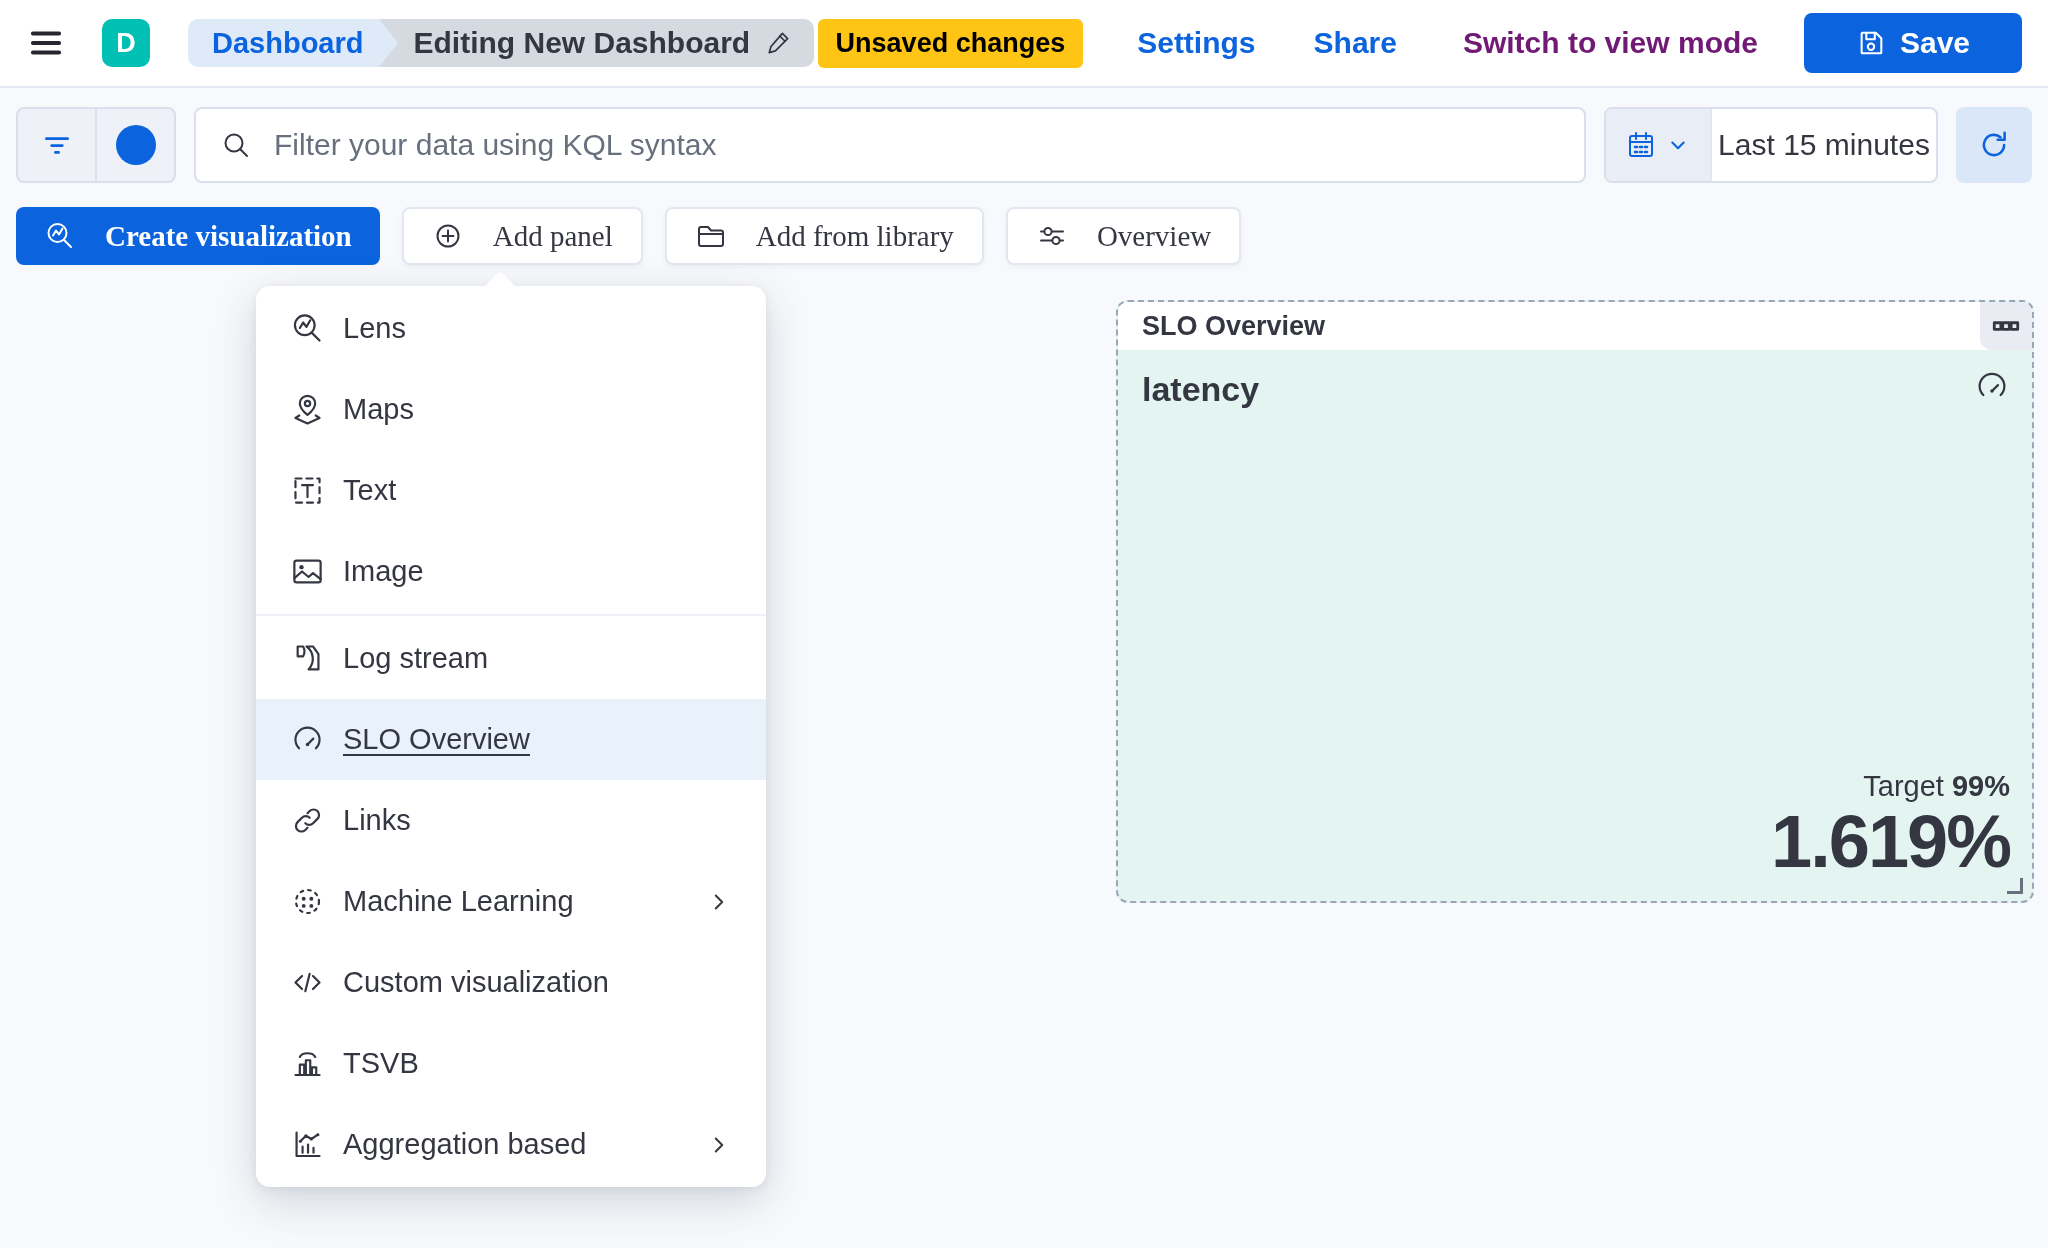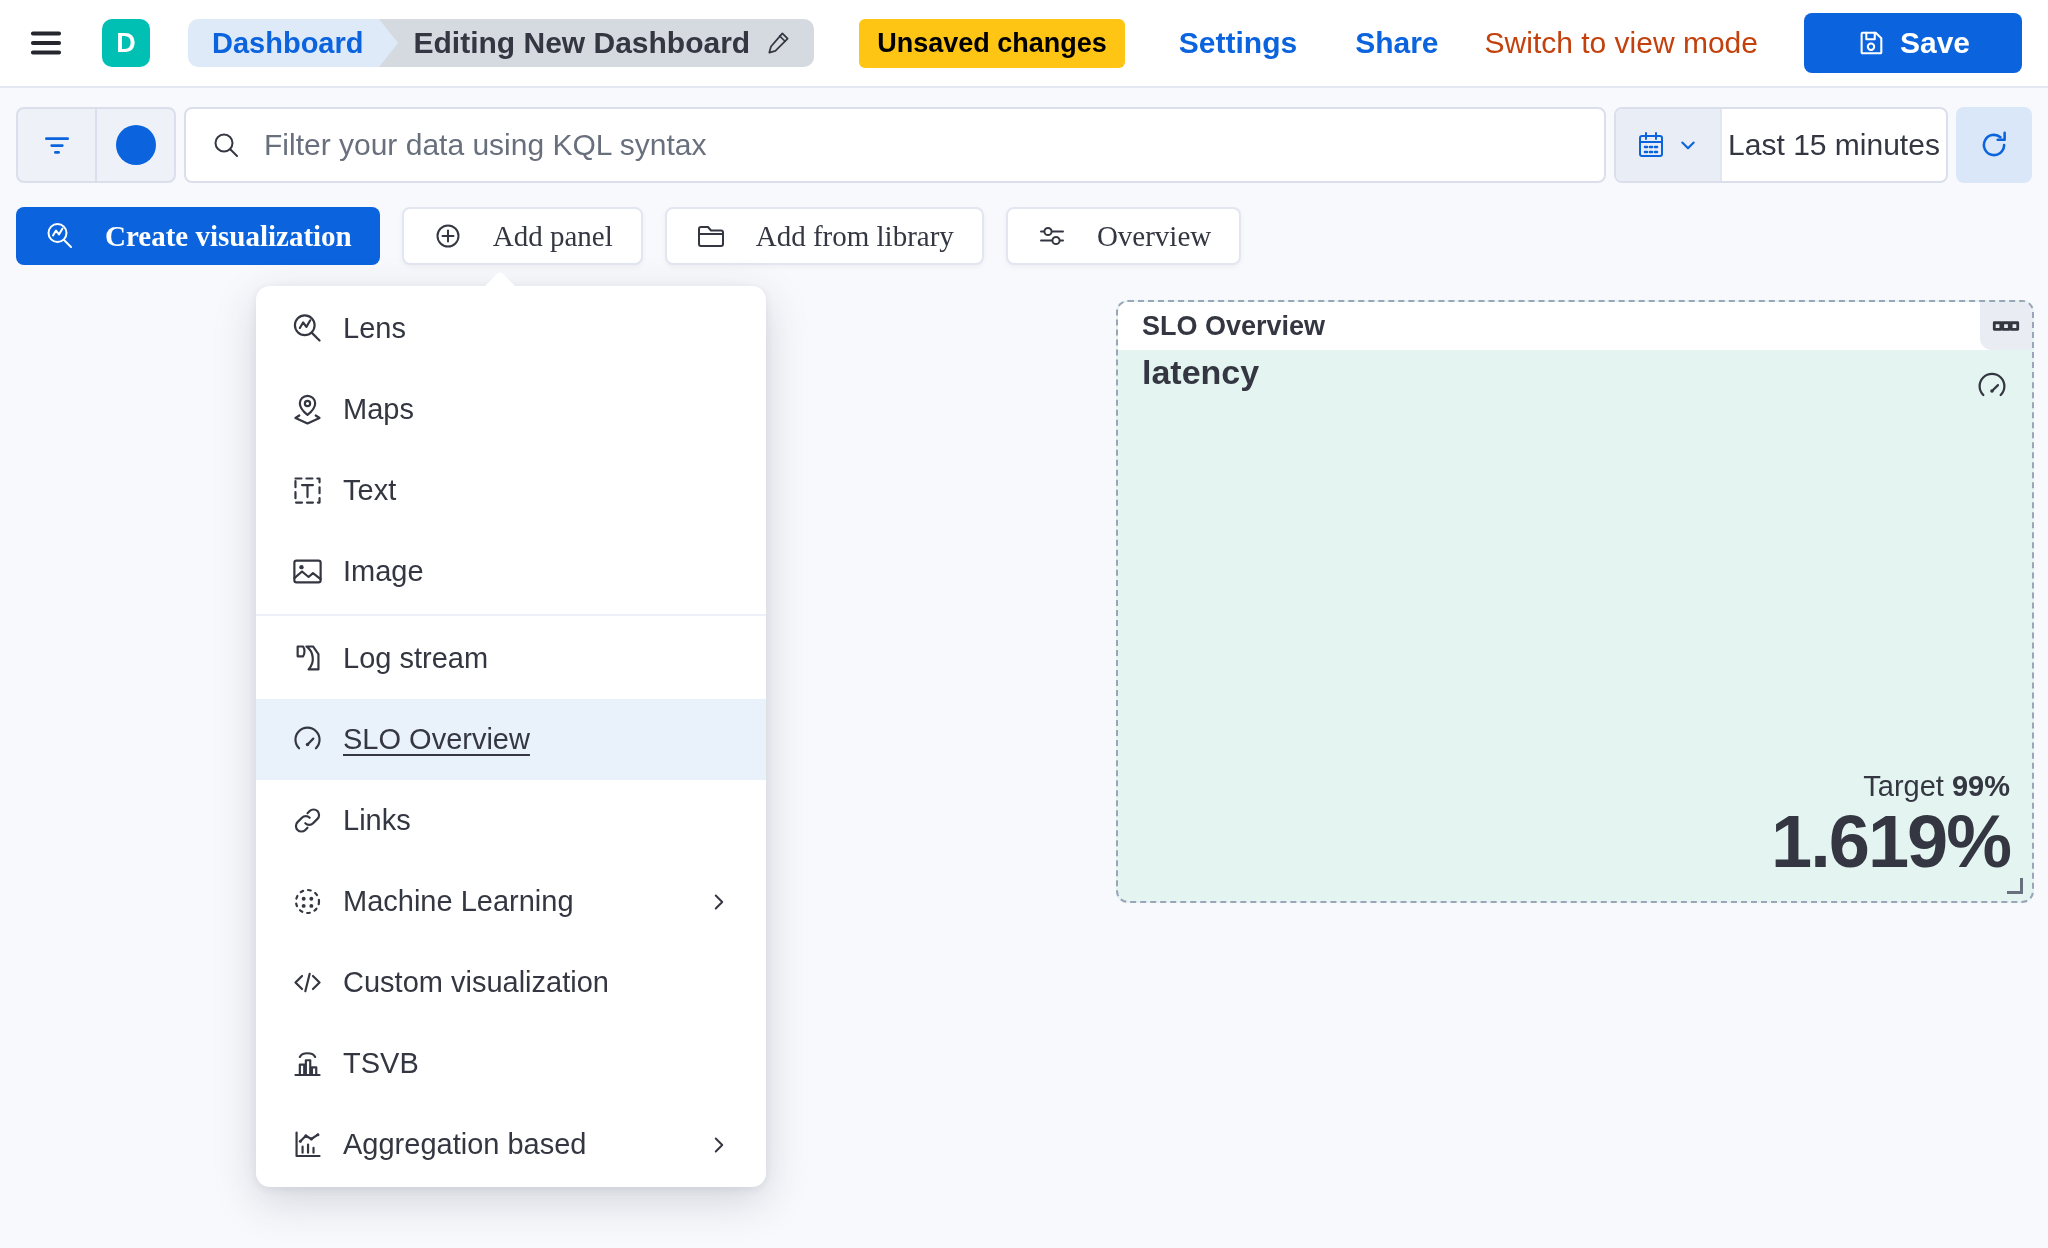--- a/index.html
+++ b/index.html
@@ -40,31 +40,31 @@
     padding:0 22px 0 34px;border-radius:0 10px 10px 0;cursor:pointer;
   }
   .pencil{width:28px;height:28px;color:#343741;}
   .badge-unsaved{
     margin-left:auto;background:#fec514;color:#000;font-weight:700;font-size:27px;
     padding:9px 18px;border-radius:6px;white-space:nowrap;
   }
   .hlink{font-size:30px;font-weight:600;color:#0b64dd;cursor:pointer;white-space:nowrap;}
   .hlink.settings{margin-left:54px;}
   .hlink.share{margin-left:58px;}
-  .hlink.disabled{color:#c2410c;cursor:default;margin-left:46px;font-weight:400;}
+  .hlink.disabled{color:#701a75;cursor:default;margin-left:66px;font-weight:700;}
   .save-btn{
     margin-left:46px;height:60px;min-width:218px;background:#0b64dd;color:#fff;border:none;
     border-radius:8px;display:flex;align-items:center;justify-content:center;gap:14px;
     font-family:inherit;font-size:30px;font-weight:600;cursor:pointer;padding:0 30px;
   }
   .save-btn .icon{width:30px;height:30px;color:#fff;}
   .save-btn svg{stroke-width:2.2;}
 
   
-  .query-row{position:absolute;top:107px;left:16px;right:16px;height:76px;display:flex;gap:8px;}
+  .query-row{position:absolute;top:107px;left:16px;right:16px;height:76px;display:flex;gap:18px;}
   .filter-group{
     width:160px;display:flex;background:#eef1f8;border:2px solid #dadfeb;border-radius:8px;
     box-sizing:border-box;overflow:hidden;
   }
   .filter-seg{flex:1;display:flex;align-items:center;justify-content:center;cursor:pointer;}
   .filter-seg.first{border-right:2px solid #dadfeb;}
   .funnel{width:34px;height:34px;color:#0b64dd;}
   .plus-btn{
     width:40px;height:40px;border-radius:50%;background:#0b64dd;color:#fff;
     display:flex;align-items:center;justify-content:center;
@@ -143,21 +143,21 @@
     height:48px;background:#fff;display:flex;align-items:center;padding:0 24px;
   }
   .slo-title{font-size:27px;font-weight:700;color:#343741;}
   .panel-actions{
     position:absolute;top:0;right:0;width:52px;height:48px;background:#e9ecf2;
     border-radius:0 10px 0 12px;display:flex;align-items:center;justify-content:center;
     cursor:pointer;color:#343741;border:none;
   }
   .panel-actions .icon{width:30px;height:30px;}
   .panel-actions svg{stroke-width:3;}
-  .slo-body{position:relative;height:553px;padding:3px 24px;box-sizing:border-box;}
+  .slo-body{position:relative;height:553px;padding:20px 24px;box-sizing:border-box;}
   .slo-metric-name{font-size:34px;font-weight:700;color:#343741;}
   .slo-gauge{position:absolute;top:18px;right:22px;width:36px;height:36px;color:#343741;}
   .slo-gauge svg{width:36px;height:36px;}
   .slo-values{position:absolute;right:22px;bottom:22px;text-align:right;}
   .slo-target{font-size:29px;color:#343741;}
   .slo-target b{font-weight:700;}
   .slo-big{font-size:74px;font-weight:800;letter-spacing:-2px;line-height:1.05;color:#343741;}
   .resize-handle{
     position:absolute;right:9px;bottom:9px;width:13px;height:13px;
     border-right:3px solid #69707d;border-bottom:3px solid #69707d;cursor:nwse-resize;

